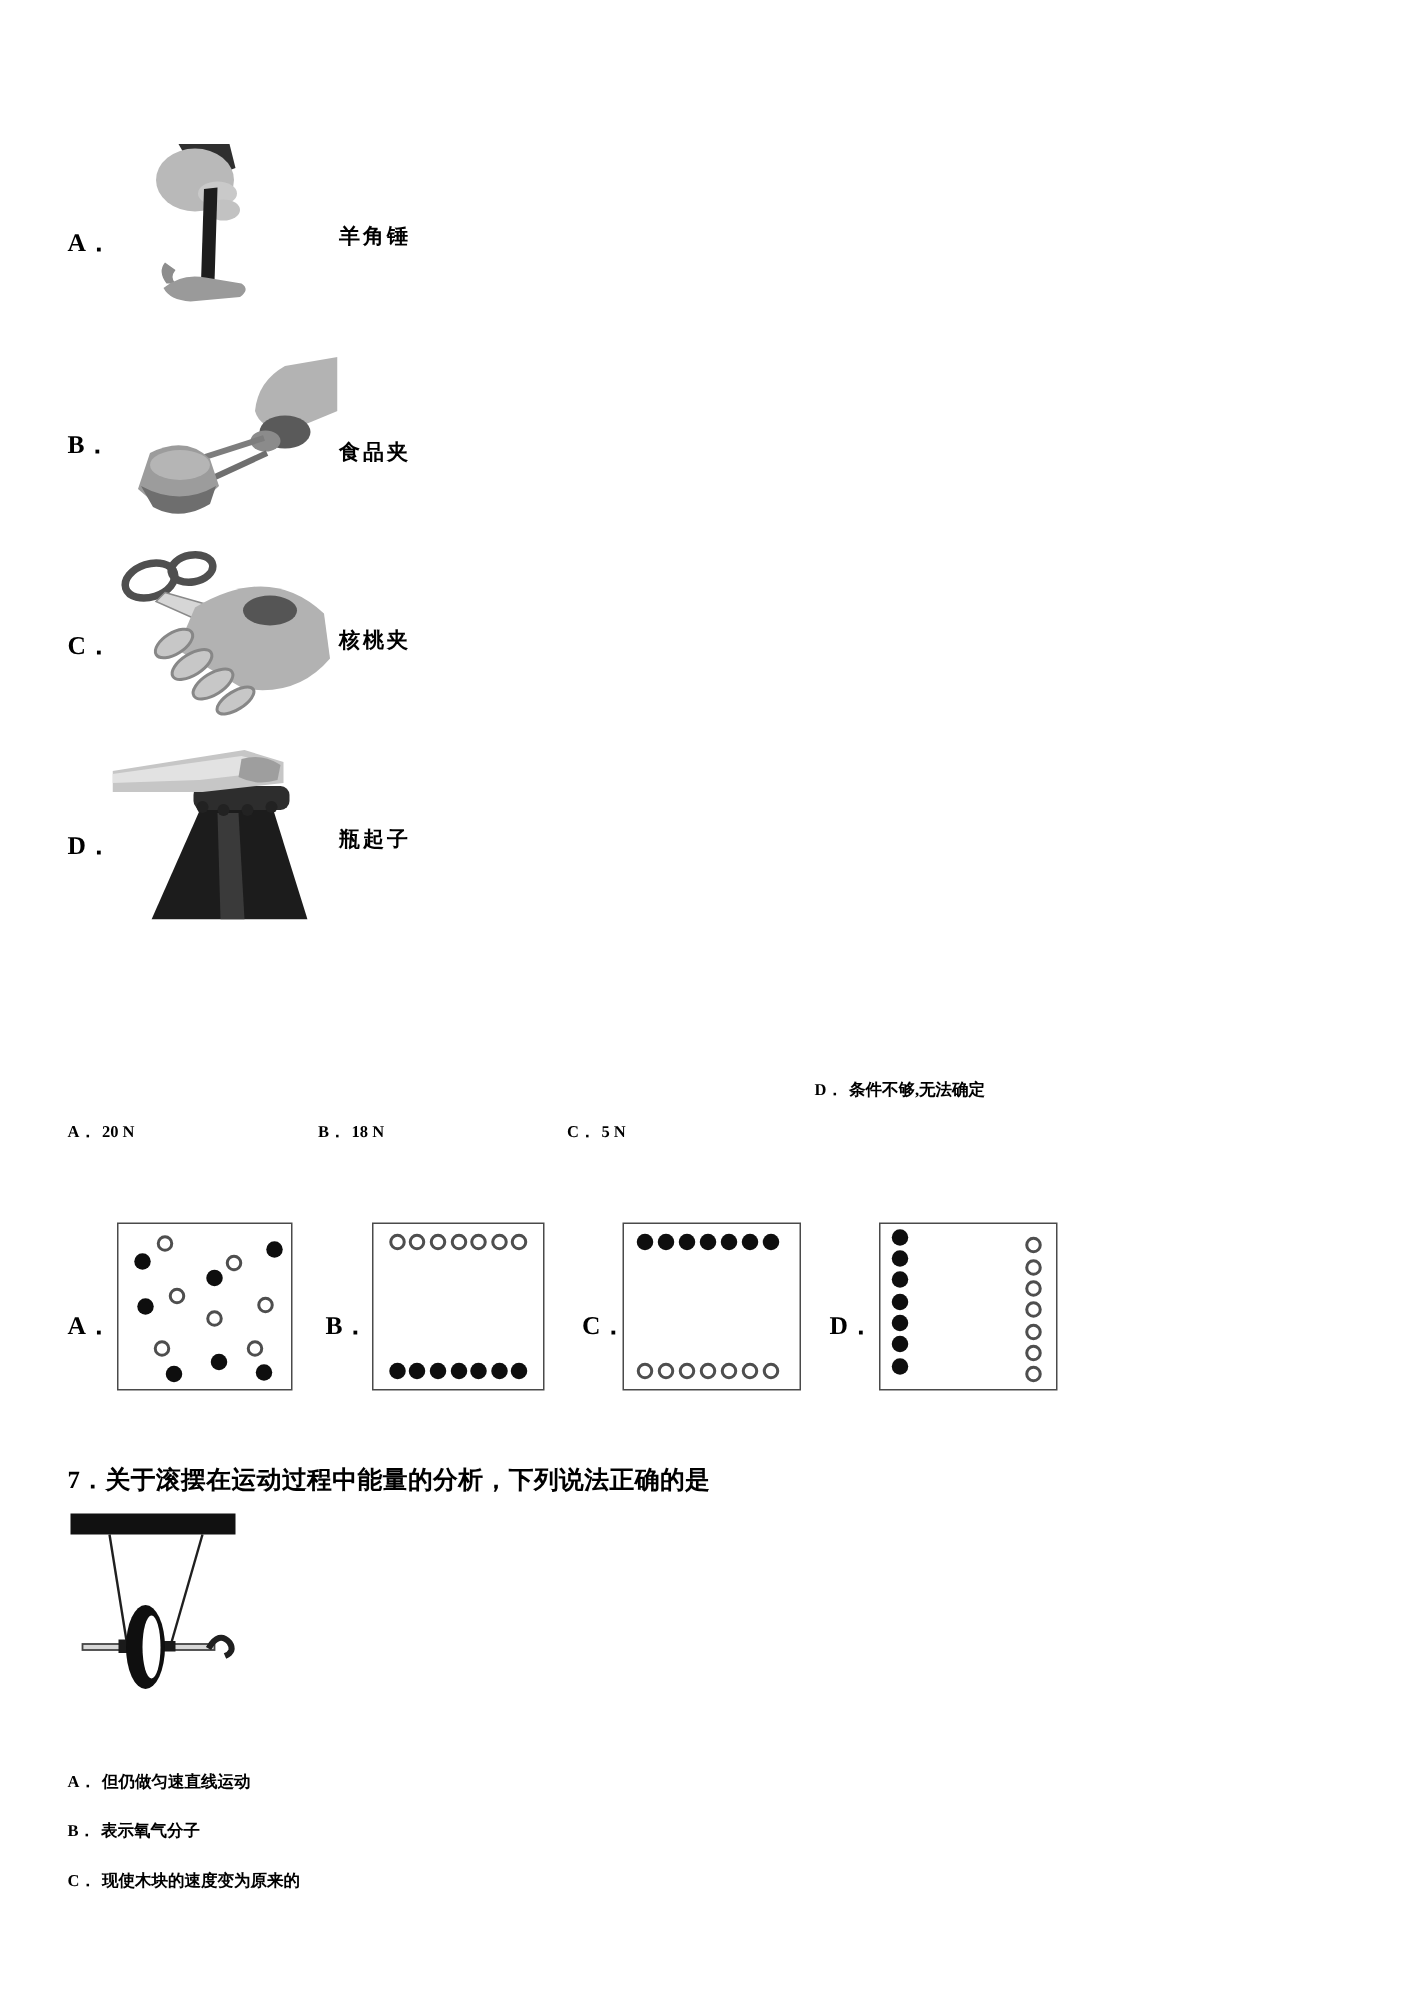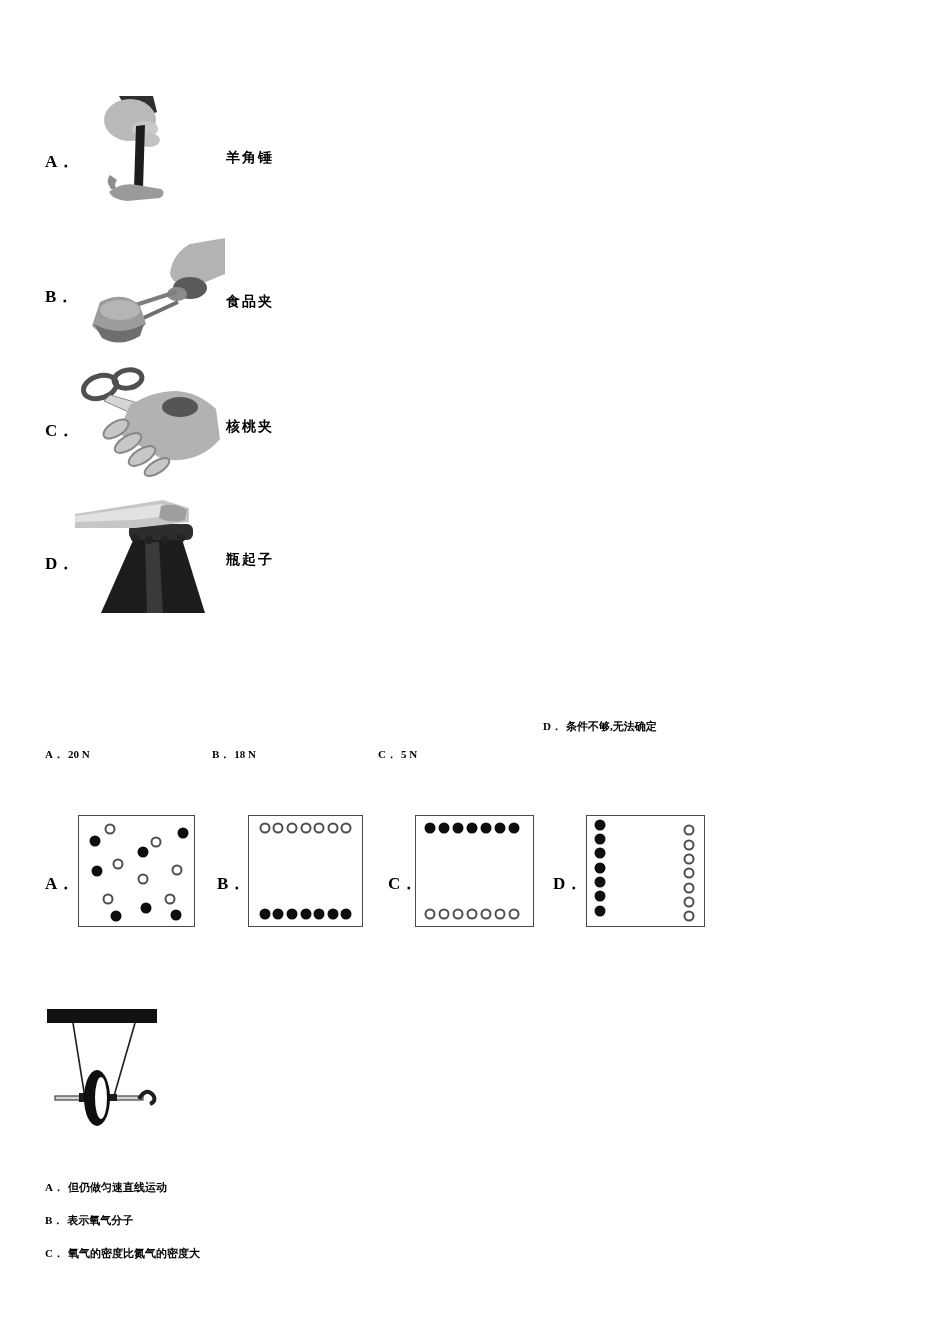--- a/index.html
+++ b/index.html
@@ -167,20 +167,21 @@
       <span class="dot f" style="left: 11%; top: 86%;"></span>
       <span class="dot o" style="left: 87%; top: 13%;"></span>
       <span class="dot o" style="left: 87%; top: 26%;"></span>
       <span class="dot o" style="left: 87%; top: 39%;"></span>
       <span class="dot o" style="left: 87%; top: 52%;"></span>
       <span class="dot o" style="left: 87%; top: 65%;"></span>
       <span class="dot o" style="left: 87%; top: 78%;"></span>
       <span class="dot o" style="left: 87%; top: 91%;"></span>
     </div>
 
+  <div class="abs stem" style="left:45px;top:976px;width:872px">7．关于滚摆在运动过程中能量的分析，下列说法正确的是</div>
 
   <div class="figure" style="left:45px;top:1003px;width:115px;height:125px">
     <svg width="115" height="125" viewBox="0 0 115 125">
       <rect x="2" y="6" width="110" height="14" fill="#111111"></rect>
       <line x1="28" y1="20" x2="40" y2="95" stroke="#1f1f1f" stroke-width="1.6"></line>
       <line x1="90" y1="20" x2="69" y2="93" stroke="#1f1f1f" stroke-width="1.6"></line>
       <rect x="10" y="93" width="88" height="4" fill="#d8d8d8" stroke="#444444" stroke-width="1.2"></rect>
       <rect x="34" y="90" width="8" height="9" fill="#1a1a1a"></rect>
       <rect x="64" y="91" width="8" height="7" fill="#1a1a1a"></rect>
       <ellipse cx="52" cy="95" rx="13" ry="28" fill="#0f0f0f"></ellipse>
@@ -189,16 +190,16 @@
     </svg>
   </div>
 
   <span class="abs optitem" style="left:45px;top:1141px">
     <span>A．</span><span class="txt">但仍做匀速直线运动</span>
   </span>
   <span class="abs optitem" style="left:45px;top:1174px">
     <span>B．</span><span class="txt">表示氧气分子</span>
   </span>
   <span class="abs optitem" style="left:45px;top:1207px">
-    <span>C．</span><span class="txt">氧气的密度比氮气的密度大</span>
+    <span>C．</span><span class="txt">现使木块的速度变为原来的</span>
   </span>
 
 </div>
 
 </body></html>

